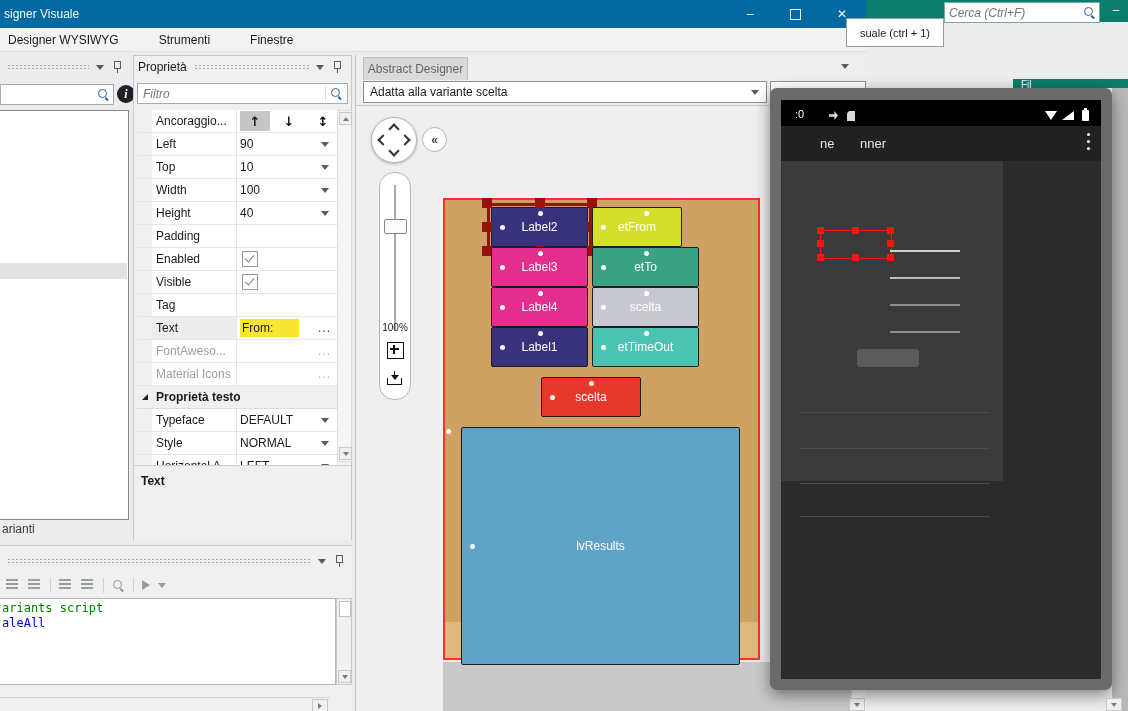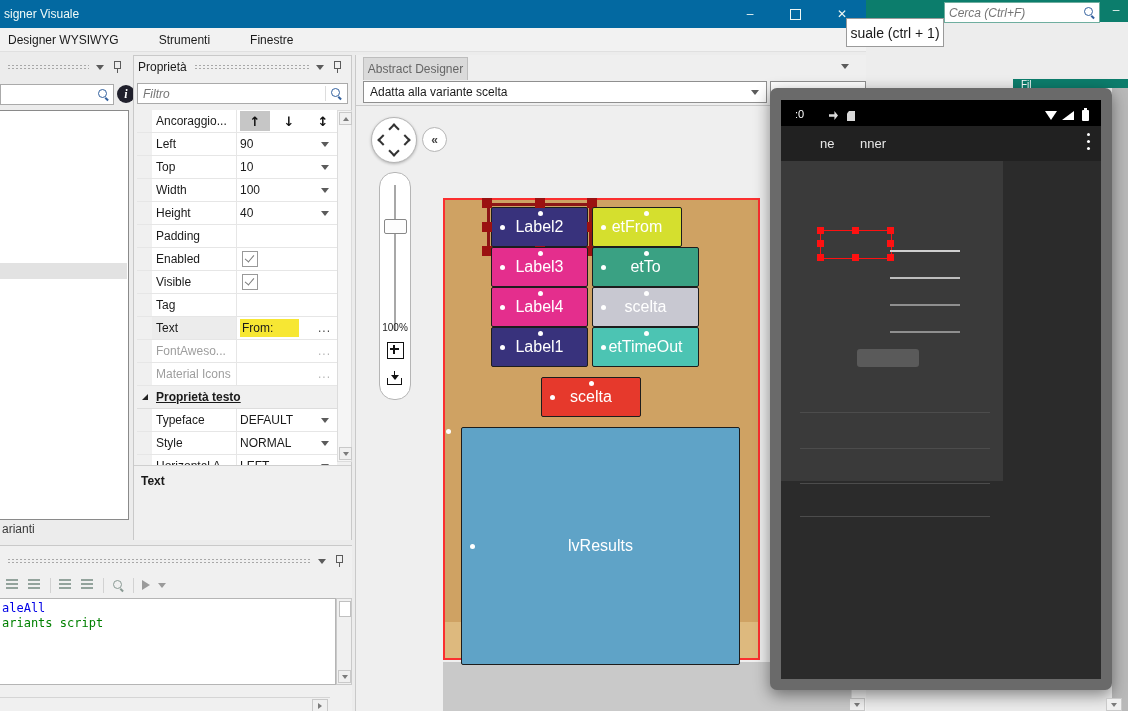--- a/index.html
+++ b/index.html
@@ -3,21 +3,21 @@
 <meta charset="utf-8">
 <style>
   html,body{margin:0;padding:0;background:#888;}
   .stage{position:relative;width:1128px;height:711px;overflow:hidden;
          font-family:"Liberation Sans",sans-serif;font-size:12px;color:#1a1a1a;background:#ececec;}
   .abs{position:absolute;}
   
   .bgw-teal{left:860px;top:0;width:268px;height:22px;background:#0c7d6c;}
   .bgw-body{left:866px;top:22px;width:262px;height:58px;background:#ededed;}
   .bgw-tab{left:846px;top:18px;width:96px;height:27px;background:#fff;border:1px solid #9a9a9a;
-           display:flex;align-items:center;justify-content:center;font-size:14px;z-index:3;}
+           display:flex;align-items:center;justify-content:center;font-size:11px;z-index:3;}
   .bgw-search{left:944px;top:2px;width:154px;height:19px;background:#fff;border:1px solid #6fae9f;
               display:flex;align-items:center;z-index:3;}
   .bgw-search input{border:0;outline:0;flex:1;font-style:italic;font-size:12px;color:#7a7a7a;
               font-family:"Liberation Sans",sans-serif;background:transparent;min-width:0;padding:0 4px;}
   .bgw-min{left:1104px;top:0px;width:24px;height:20px;color:#eaf5f2;display:flex;align-items:center;justify-content:center;z-index:3;}
   .bgw-filetab{left:1013px;top:79px;width:115px;height:9px;background:#0c7d6c;overflow:hidden;z-index:3;color:#fff;font-size:10px;padding-left:8px;box-sizing:border-box;}
   .bgw-rightsliver{left:1112px;top:88px;width:16px;height:623px;background:#b9b9b9;}
   
   .ide{left:0;top:0;width:866px;height:711px;background:#ececec;z-index:1;}
   .titlebar{left:0;top:0;width:866px;height:28px;background:#0369a1;color:#fff;}
@@ -51,21 +51,21 @@
   .props-head{left:138px;top:57px;width:212px;}
   .props-filter{left:137px;top:83px;width:211px;height:21px;background:#fff;border:1px solid #aaa;display:flex;align-items:center;box-sizing:border-box;}
   .props-filter input{border:0;outline:0;flex:1;min-width:0;background:transparent;font-style:italic;font-family:"Liberation Sans",sans-serif;font-size:12px;color:#8d8d8d;padding-left:5px;}
   .props-filter .sep{width:1px;height:15px;background:#ddd;margin-right:4px;}
   #prop-rows{left:137px;top:110px;width:200px;}
   .prow{display:flex;height:22px;border-bottom:1px solid #e6e6e6;background:#fff;align-items:stretch;}
   .pgutter{width:15px;background:#f0f0f0;flex:none;display:flex;align-items:center;justify-content:center;}
   .pname{width:85px;flex:none;display:flex;align-items:center;padding-left:4px;border-right:1px solid #e6e6e6;box-sizing:border-box;}
   .pvalue{flex:1;display:flex;align-items:center;position:relative;padding-left:3px;}
   .prow.section{background:#f0f0f0;border-bottom:1px solid #ddd;}
-  .prow.section .pname{width:auto;font-weight:bold;border-right:0;text-decoration:underline;}
+  .prow.section .pname{width:auto;font-weight:bold;border-right:0;}
   .prow.disabled .pname{color:#9e9e9e;}
   .prow.active .pname{background:#ececec;}
   .tri-exp{width:0;height:0;border-left:6px solid transparent;border-bottom:6px solid #222;display:inline-block;}
   .vtext{flex:1;}
   .pvalue .caret{position:absolute;right:8px;top:9px;}
   .abtn{width:30px;height:20px;display:flex;align-items:center;justify-content:center;margin-right:4px;
         font-family:"DejaVu Sans",sans-serif;font-weight:bold;font-size:13px;color:#111;}
   .abtn.on{background:#c6c6c6;}
   .cbx{width:14px;height:14px;border:1px solid #999;background:#fff;margin-left:2px;position:relative;}
   .check{position:absolute;left:4px;top:1px;width:4px;height:8px;border-right:1.8px solid #7c7c7c;border-bottom:1.8px solid #7c7c7c;transform:rotate(40deg);}
@@ -123,21 +123,21 @@
   .fiticon .h{position:absolute;left:2px;top:5.5px;width:9px;height:1.6px;background:#111;}
   .fiticon .v{position:absolute;left:5.5px;top:2px;width:1.6px;height:9px;background:#111;}
   .dlicon{position:relative;width:16px;height:14px;}
   .dlicon .tray{position:absolute;left:0;bottom:0;width:13px;height:6px;border:1.6px solid #111;border-top:0;}
   .dlicon .stem{position:absolute;left:6.7px;top:0;width:1.6px;height:5px;background:#111;}
   .dlicon .head{position:absolute;left:3.5px;top:4px;width:0;height:0;border-left:4px solid transparent;border-right:4px solid transparent;border-top:5px solid #111;}
   
   .activity{left:443px;top:198px;width:317px;height:462px;background:#cfa263;border:2px solid #fb2f2f;box-sizing:border-box;}
   .activity .lowband{position:absolute;left:0;bottom:0;width:100%;height:36px;background:#ddb97e;}
   .ctrl{position:absolute;border:1px solid #1d1d1d;border-radius:2px;box-sizing:border-box;display:flex;align-items:center;justify-content:center;}
-  .clabel{color:#fff;font-size:16px;}
+  .clabel{color:#fff;font-size:12px;}
   .wdot{position:absolute;width:5px;height:5px;border-radius:50%;background:#fff;}
   .sel-frame{position:absolute;border:3px solid #8c1616;box-sizing:border-box;}
   .handle{position:absolute;width:10px;height:10px;background:#9b1111;}
   .panel1-label{position:absolute;color:#b9dcf0;font-size:12px;}
   
   .phone{left:770px;top:88px;width:342px;height:602px;background:#6a6a6a;border-radius:7px;box-shadow:0 5px 16px rgba(0,0,0,.45);z-index:5;}
   .screen{position:absolute;left:11px;top:12px;width:320px;height:579px;background:#000;}
   .pstatus{position:absolute;left:0;top:3px;width:100%;height:23px;color:#fff;}
   .pstatus .t{position:absolute;left:14px;top:5px;font-size:11px;}
   .sico{position:absolute;top:8px;background:#d9d9d9;}
@@ -398,22 +398,22 @@
       <span class="tsep"></span>
       <span class="mag gray">
           <span class="mc"></span>
           <span class="mh"></span>
         </span>
       <span class="tsep"></span>
       <span class="play"></span>
       <span class="caret" style="border-top-color:#9a9a9a;"></span>
     </div>
     <div class="abs code" id="code-lines">
+        <div class="code-line" style="color: rgb(0, 128, 0);">ariants script</div>
         <div class="code-line" style="color: rgb(0, 0, 230);">aleAll</div>
-        <div class="code-line" style="color: rgb(0, 128, 0);">ariants script</div>
       </div>
     <div class="abs code-vscroll">
       <span class="code-thumb"></span>
       <span class="sarrow" style="bottom:1px;left:1px;">
           <span class="tri-dn"></span>
         </span>
     </div>
     <div class="abs code-hscroll">
       <span class="corner-arrow" style="position:absolute;right:2px;top:1px;">
           <span class="tri-rt"></span>

